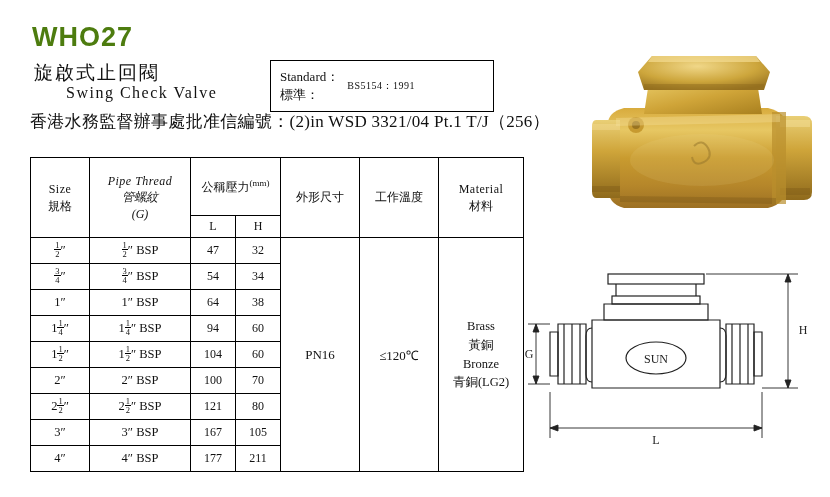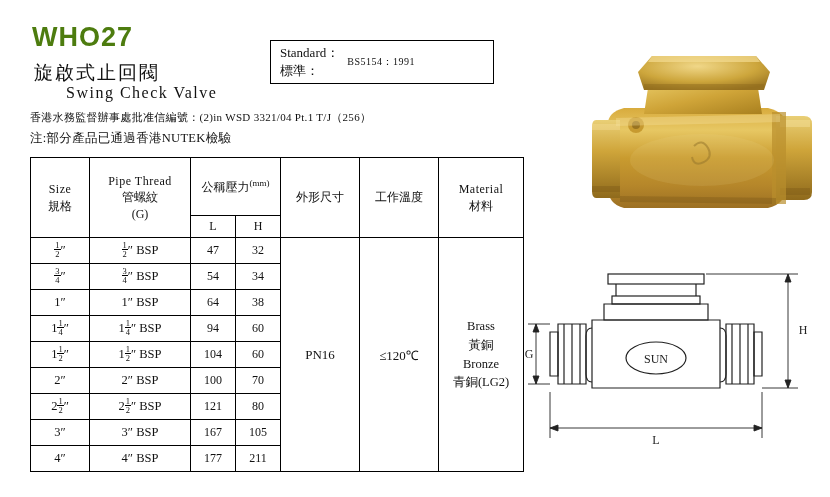--- a/index.html
+++ b/index.html
@@ -22,31 +22,31 @@
   .name-cn{
     position:absolute;left:34px;top:60px;
     font-size:19px;letter-spacing:2px;
   }
   .name-en{
     position:absolute;left:34px;top:84px;
     font-size:16px;letter-spacing:1.5px;margin-left:32px;
   }
   .note1{
     position:absolute;left:30px;top:110px;
-    font-size:11px;letter-spacing:0.3px;text-align:right;
+    font-size:17px;letter-spacing:0.3px;text-align:right;
   }
   .note2{
     position:absolute;left:30px;top:130px;
     font-size:12.5px;letter-spacing:0.3px;
   }
 
   
   .std-box{
-    position:absolute;left:270px;top:40px;
-    width:224px;height:44px;
+    position:absolute;left:270px;top:60px;
+    width:224px;height:52px;
     border:1px solid #000;
     box-sizing:border-box;
     display:flex;align-items:center;
   }
   .std-labels{
     padding-left:9px;
     font-size:13px;line-height:1.35;
   }
   .std-value{
     font-size:10px;
@@ -63,21 +63,21 @@
   }
   .tbl td,.tbl th{
     border:1px solid #000;
     text-align:center;
     vertical-align:middle;
     padding:0;
     font-weight:normal;
   }
   .tbl .hdr{height:58px;}
   .c-size{width:58px;}
-  .c-thread{width:100px;}
+  .c-thread{width:100px;font-style:italic;}
   .c-L{width:44px;}
   .c-H{width:44px;}
   .c-pn{width:78px;}
   .c-temp{width:78px;}
   .c-mat{width:84px;}
   .row td{height:25px;}
   .hdr-stack{line-height:1.35;font-size:12px;}
   .hdr-en{font-family:"Liberation Serif", serif;letter-spacing:0.5px;}
   .sub-hdr{height:22px;font-size:12px;}
   .dim-head{font-size:12px;}
@@ -115,21 +115,20 @@
 </style>
 </head>
 <body>
 
 <div class="page">
 
   <div class="model">WHO27</div>
   <div class="name-cn">旋啟式止回閥</div>
   <div class="name-en">Swing Check Valve</div>
   <div class="note1">香港水務監督辦事處批准信編號：(2)in WSD 3321/04 Pt.1 T/J（256）</div>
-  <div class="note2">注:部分產品已通過香港NUTEK檢驗</div>
 
   <div class="std-box">
     <div class="std-labels">
       <div>Standard：</div>
       <div>標準：</div>
     </div>
     <div class="std-value">BS5154：1991</div>
   </div>
 
   <table class="tbl">

